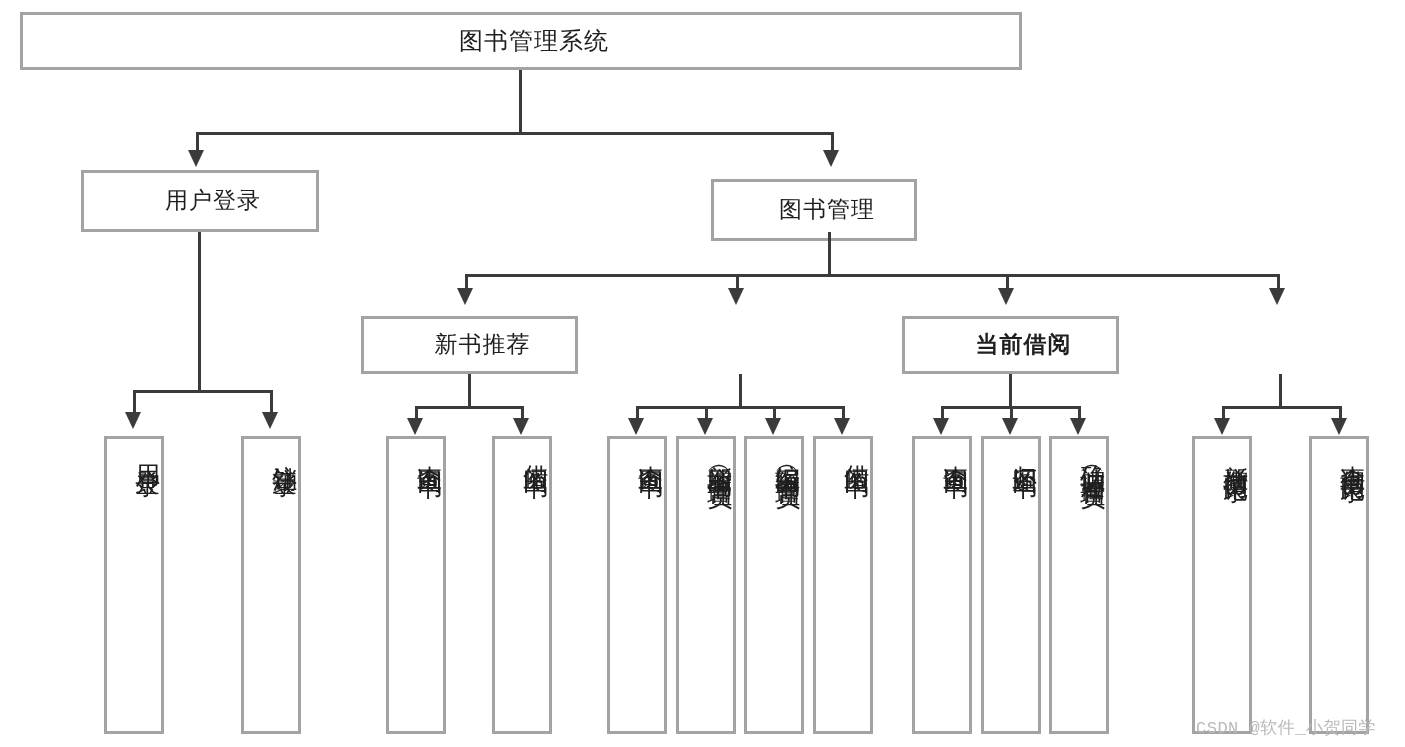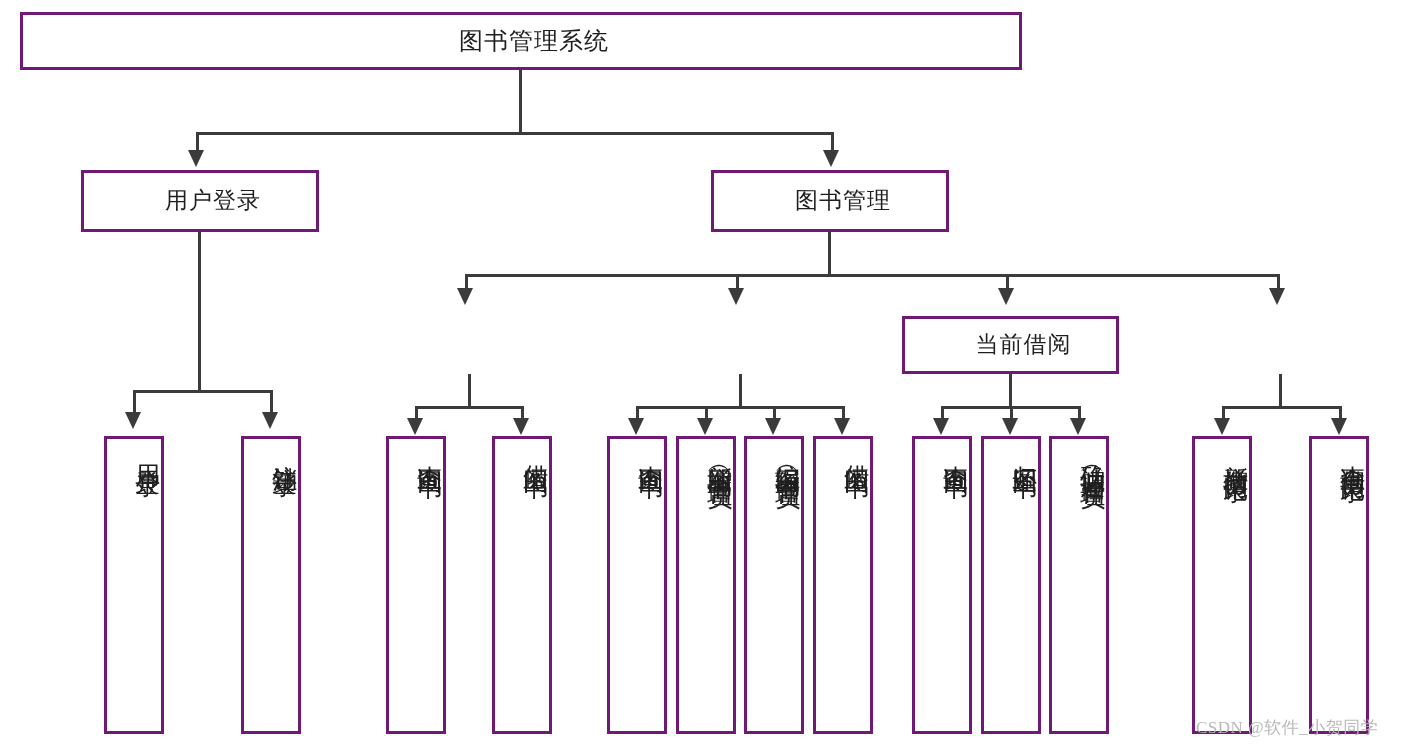--- a/index.html
+++ b/index.html
@@ -16,21 +16,21 @@
     width: 1405px;
     height: 747px;
     background: #ffffff;
     overflow: hidden;
   }
   
   .node {
     position: absolute;
     box-sizing: border-box;
     background: #ffffff;
-    border: 3px solid #701a75;
+    border: 3px solid #a3a3a3;
     display: flex;
     align-items: center;
     justify-content: center;
     color: #1f1f1f;
     letter-spacing: 1px;
     padding-left: 26px;
   }
   .node .label {
     display: block;
     text-align: center;
@@ -78,21 +78,21 @@
   }
   
   #watermark {
     position: absolute;
     left: 1196px;
     top: 716px;
     font-size: 17px;
     color: #b9b9b9;
     white-space: nowrap;
     letter-spacing: 0.5px;
-    font-family: Liberation Serif, serif;
+    font-family: Liberation Mono, monospace;
   }
 </style>
 </head>
 <body>
 
 <div id="canvas">
 
   <div class="node root horiz" style="left:20px; top:12px; width:1002px; height:58px;">
     <span class="label">图书管理系统</span>
   </div>
@@ -103,21 +103,21 @@
 
   <div class="vline" style="left:196px; top:132px; height:22px;"></div>
   <div class="arrow" style="left:188px; top:150px;"></div>
   <div class="vline" style="left:831px; top:132px; height:22px;"></div>
   <div class="arrow" style="left:823px; top:150px;"></div>
 
   <div class="node horiz" style="left:81px; top:170px; width:238px; height:62px;">
     <span class="label">用户登录</span>
   </div>
 
-  <div class="node horiz" style="left:711px; top:170px; width:238px; height:62px;">
+  <div class="node horiz" style="left:711px; top:179px; width:206px; height:62px;">
     <span class="label">图书管理</span>
   </div>
 
   <div class="vline" style="left:198px; top:232px; height:158px;"></div>
   <div class="hline" style="left:133px; top:390px; width:137px;"></div>
   <div class="vline" style="left:133px; top:390px; height:22px;"></div>
   <div class="arrow" style="left:125px; top:412px;"></div>
   <div class="vline" style="left:270px; top:390px; height:22px;"></div>
   <div class="arrow" style="left:262px; top:412px;"></div>
 
@@ -125,21 +125,24 @@
   <div class="hline" style="left:465px; top:274px; width:812px;"></div>
   <div class="vline" style="left:465px; top:274px; height:15px;"></div>
   <div class="arrow" style="left:457px; top:288px;"></div>
   <div class="vline" style="left:736px; top:274px; height:15px;"></div>
   <div class="arrow" style="left:728px; top:288px;"></div>
   <div class="vline" style="left:1006px; top:274px; height:15px;"></div>
   <div class="arrow" style="left:998px; top:288px;"></div>
   <div class="vline" style="left:1277px; top:274px; height:15px;"></div>
   <div class="arrow" style="left:1269px; top:288px;"></div>
 
-  <div class="node horiz" style="left:902px; top:316px; width:217px; height:58px;">
+  <div class="node horiz" style="left:361px; top:316px; width:217px; height:58px;">
+    <span class="label">新书推荐</span>
+  </div>
+  <div class="node horiz" style="left:902px; top:316px; width:217px; height:58px;font-weight:bold;">
     <span class="label">当前借阅</span>
   </div>
 
   <div class="vline" style="left:468px; top:374px; height:32px;"></div>
   <div class="hline" style="left:415px; top:406px; width:107px;"></div>
   <div class="vline" style="left:415px; top:406px; height:13px;"></div>
   <div class="arrow" style="left:407px; top:418px;"></div>
   <div class="vline" style="left:521px; top:406px; height:13px;"></div>
   <div class="arrow" style="left:513px; top:418px;"></div>
 

